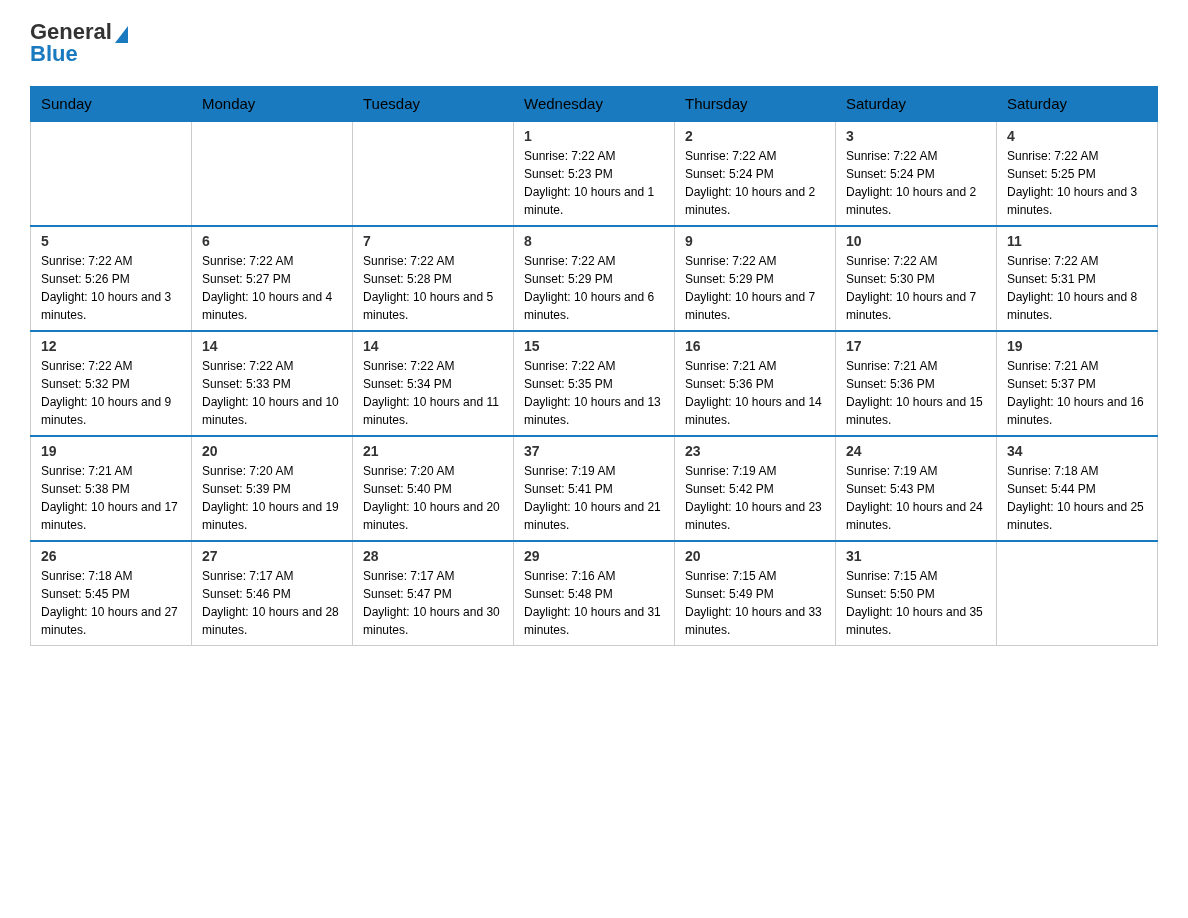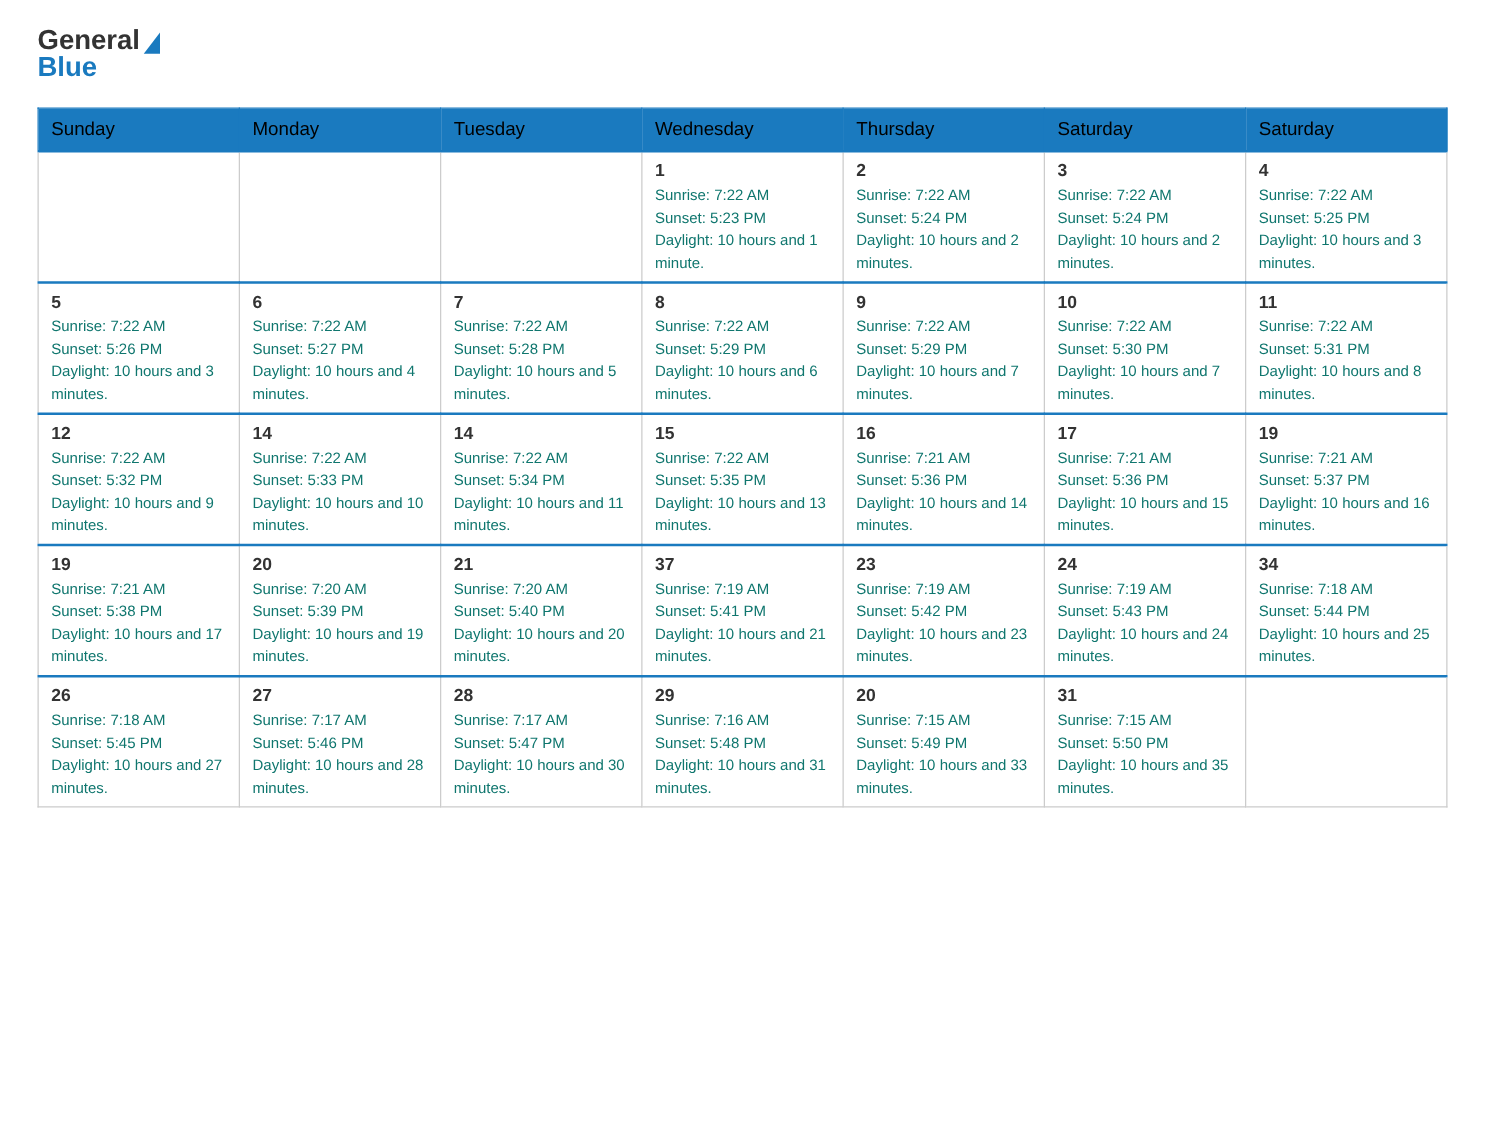--- a/index.html
+++ b/index.html
@@ -58,21 +58,21 @@
     .calendar tbody tr {
       border-top: 2px solid #1a7abf;
     }
     .day-number {
       font-size: 14px;
       font-weight: bold;
       margin-bottom: 3px;
     }
     .day-info {
       font-size: 12px;
-      color: #0f766e;
+      color: #000000;
       line-height: 1.5;
     }
     .empty-cell {
       background: #fff;
     }
   </style>
 </head>
 <body>
 
 <div class="header">

